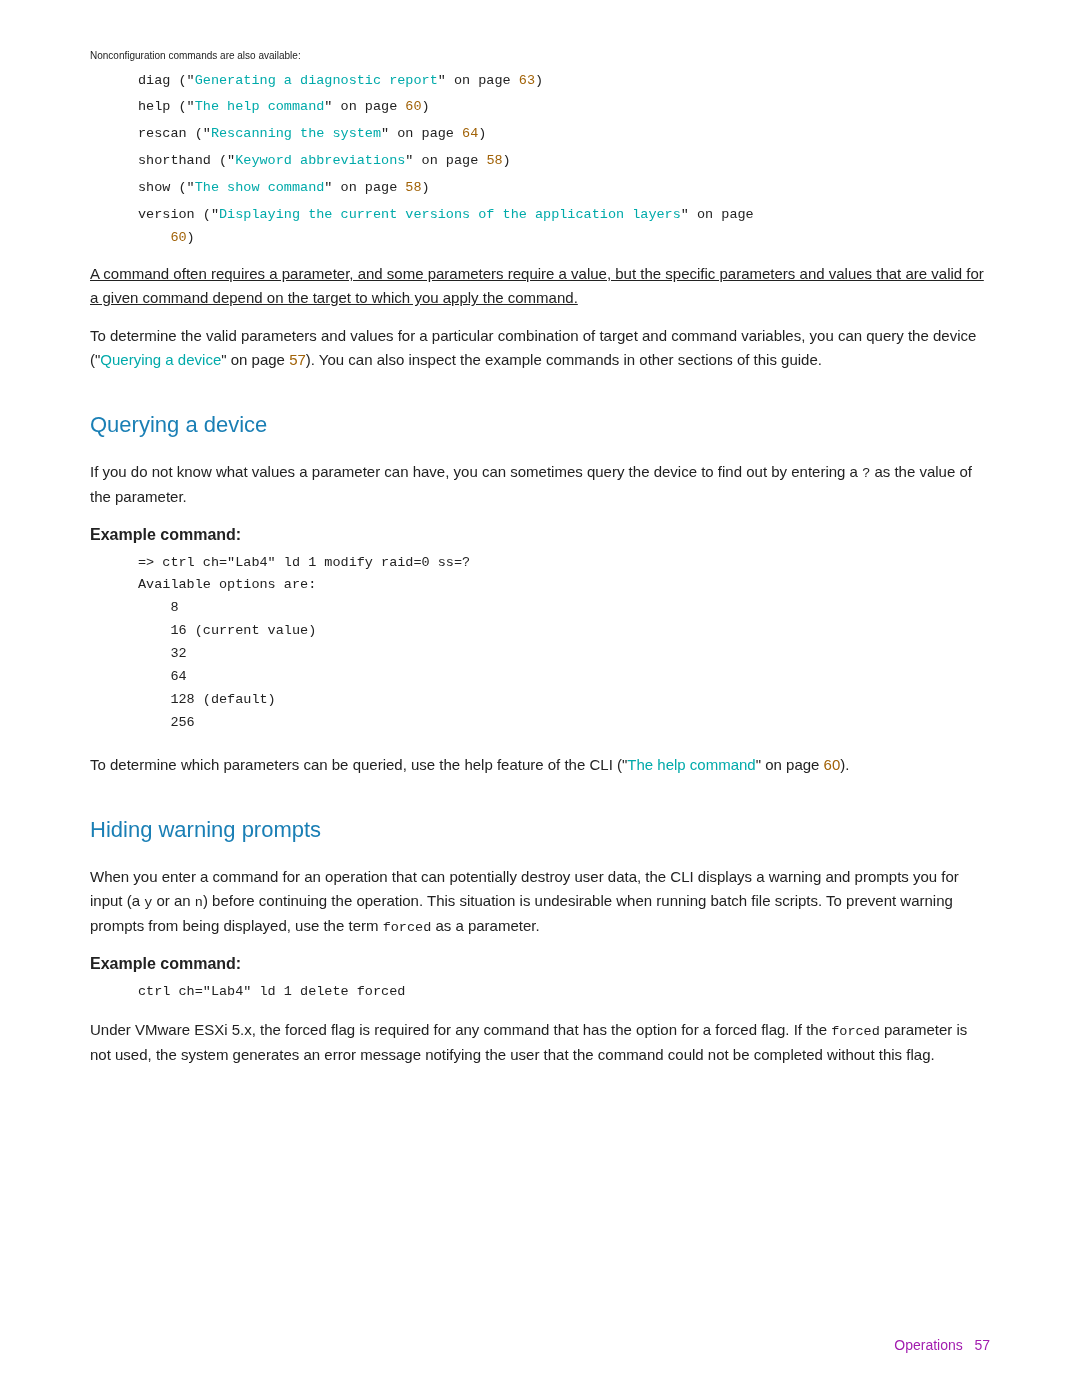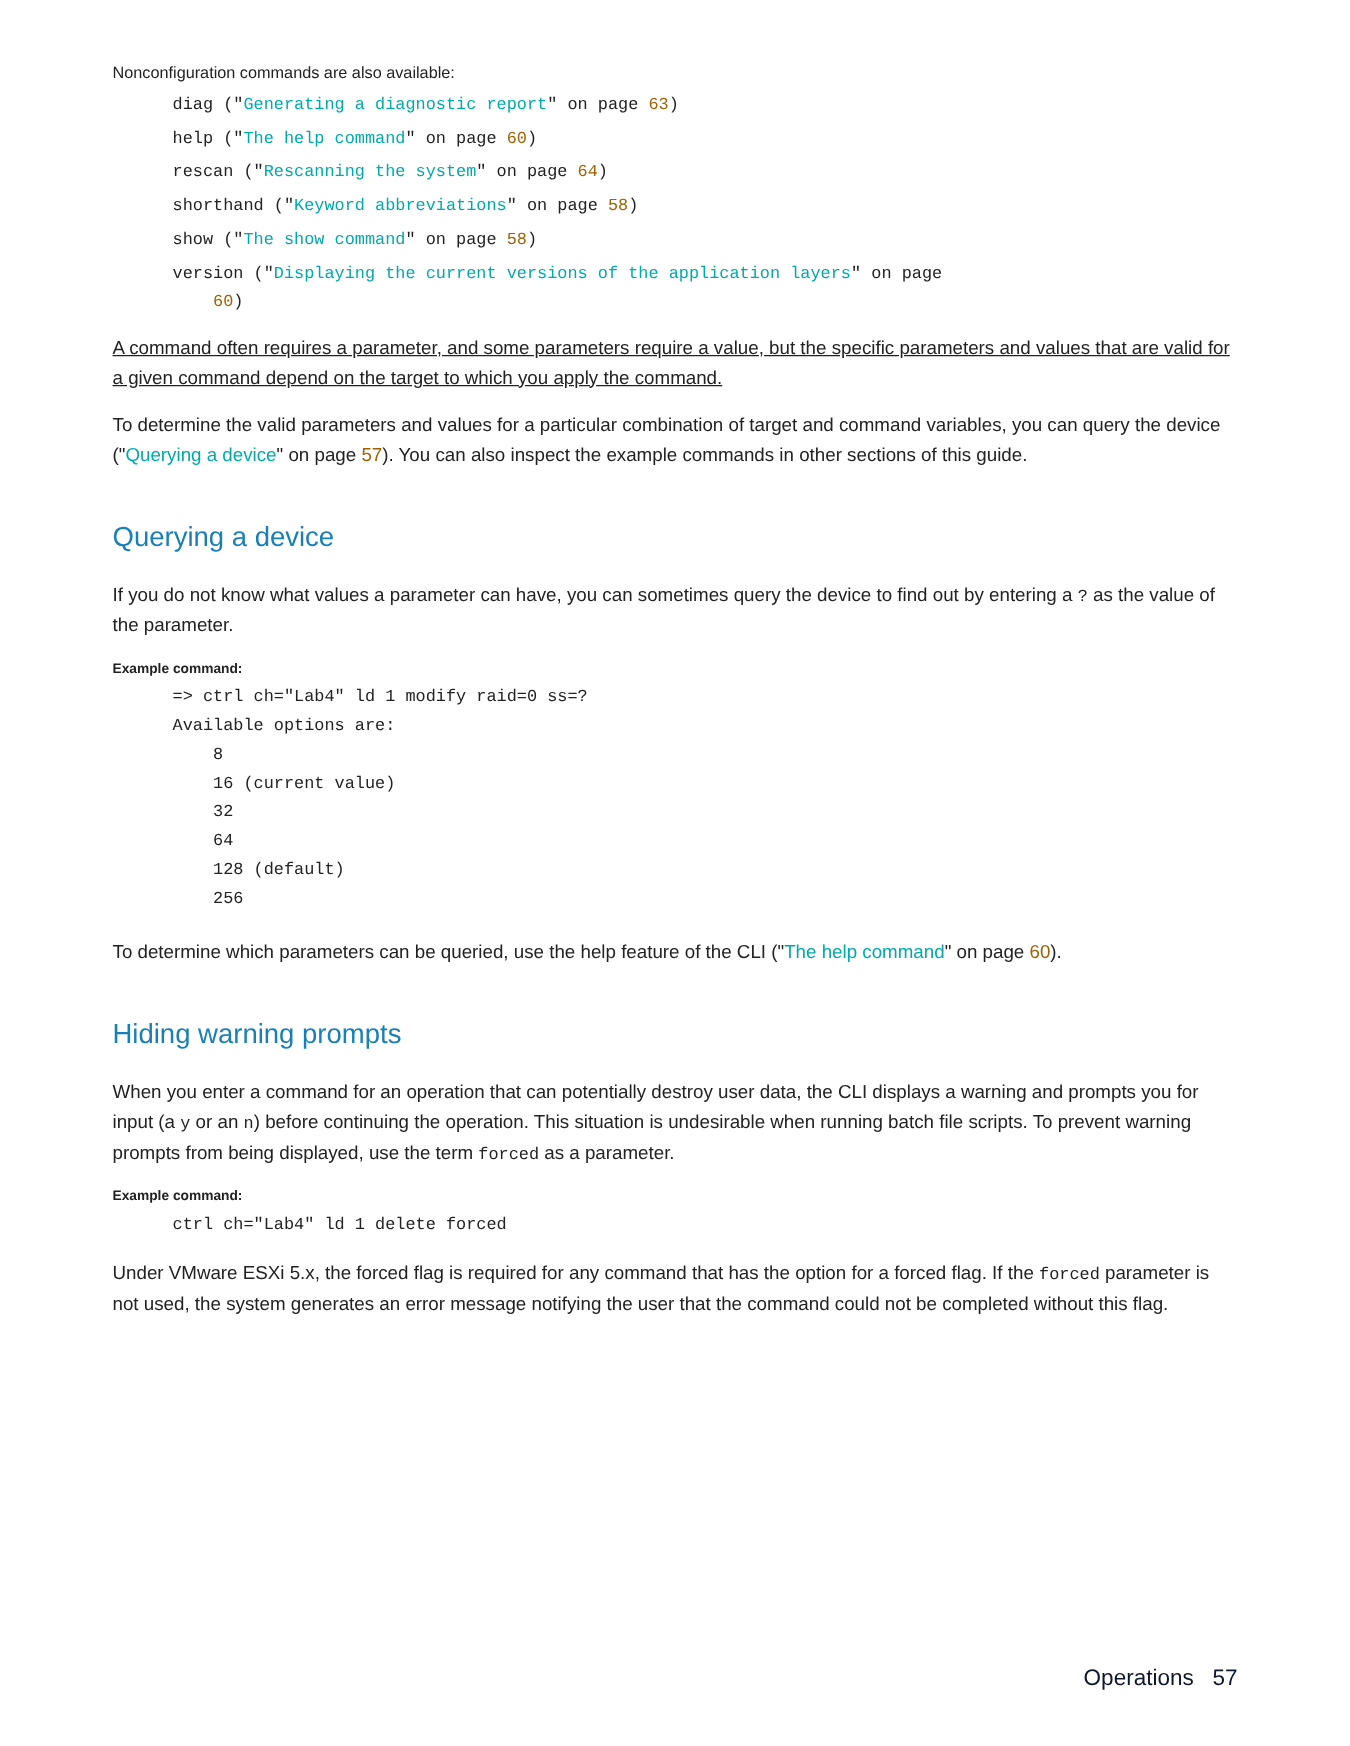--- a/index.html
+++ b/index.html
@@ -47,40 +47,40 @@
       margin-bottom: 18px;
     }
     .body-text {
       font-size: 15px;
       color: #222;
       margin-bottom: 14px;
       line-height: 1.6;
     }
     .example-label {
       font-weight: bold;
-      font-size: 11px;
+      font-size: 16px;
       margin-top: 14px;
       margin-bottom: 4px;
     }
     .code-sample {
       font-family: 'Courier New', Courier, monospace;
       font-size: 13.5px;
       color: #222;
       margin-left: 48px;
       line-height: 1.7;
     }
     .footer {
       position: absolute;
       bottom: 40px;
       right: 90px;
-      font-size: 18px;
-      color: #0f172a;
+      font-size: 14px;
+      color: #a21caf;
     }
     .noncfg-label {
-      font-size: 13px;
+      font-size: 10px;
       color: #222;
       margin-bottom: 6px;
     }
   </style>
 </head>
 <body>
 
 <div class="page">
 
   <div class="intro-section">

